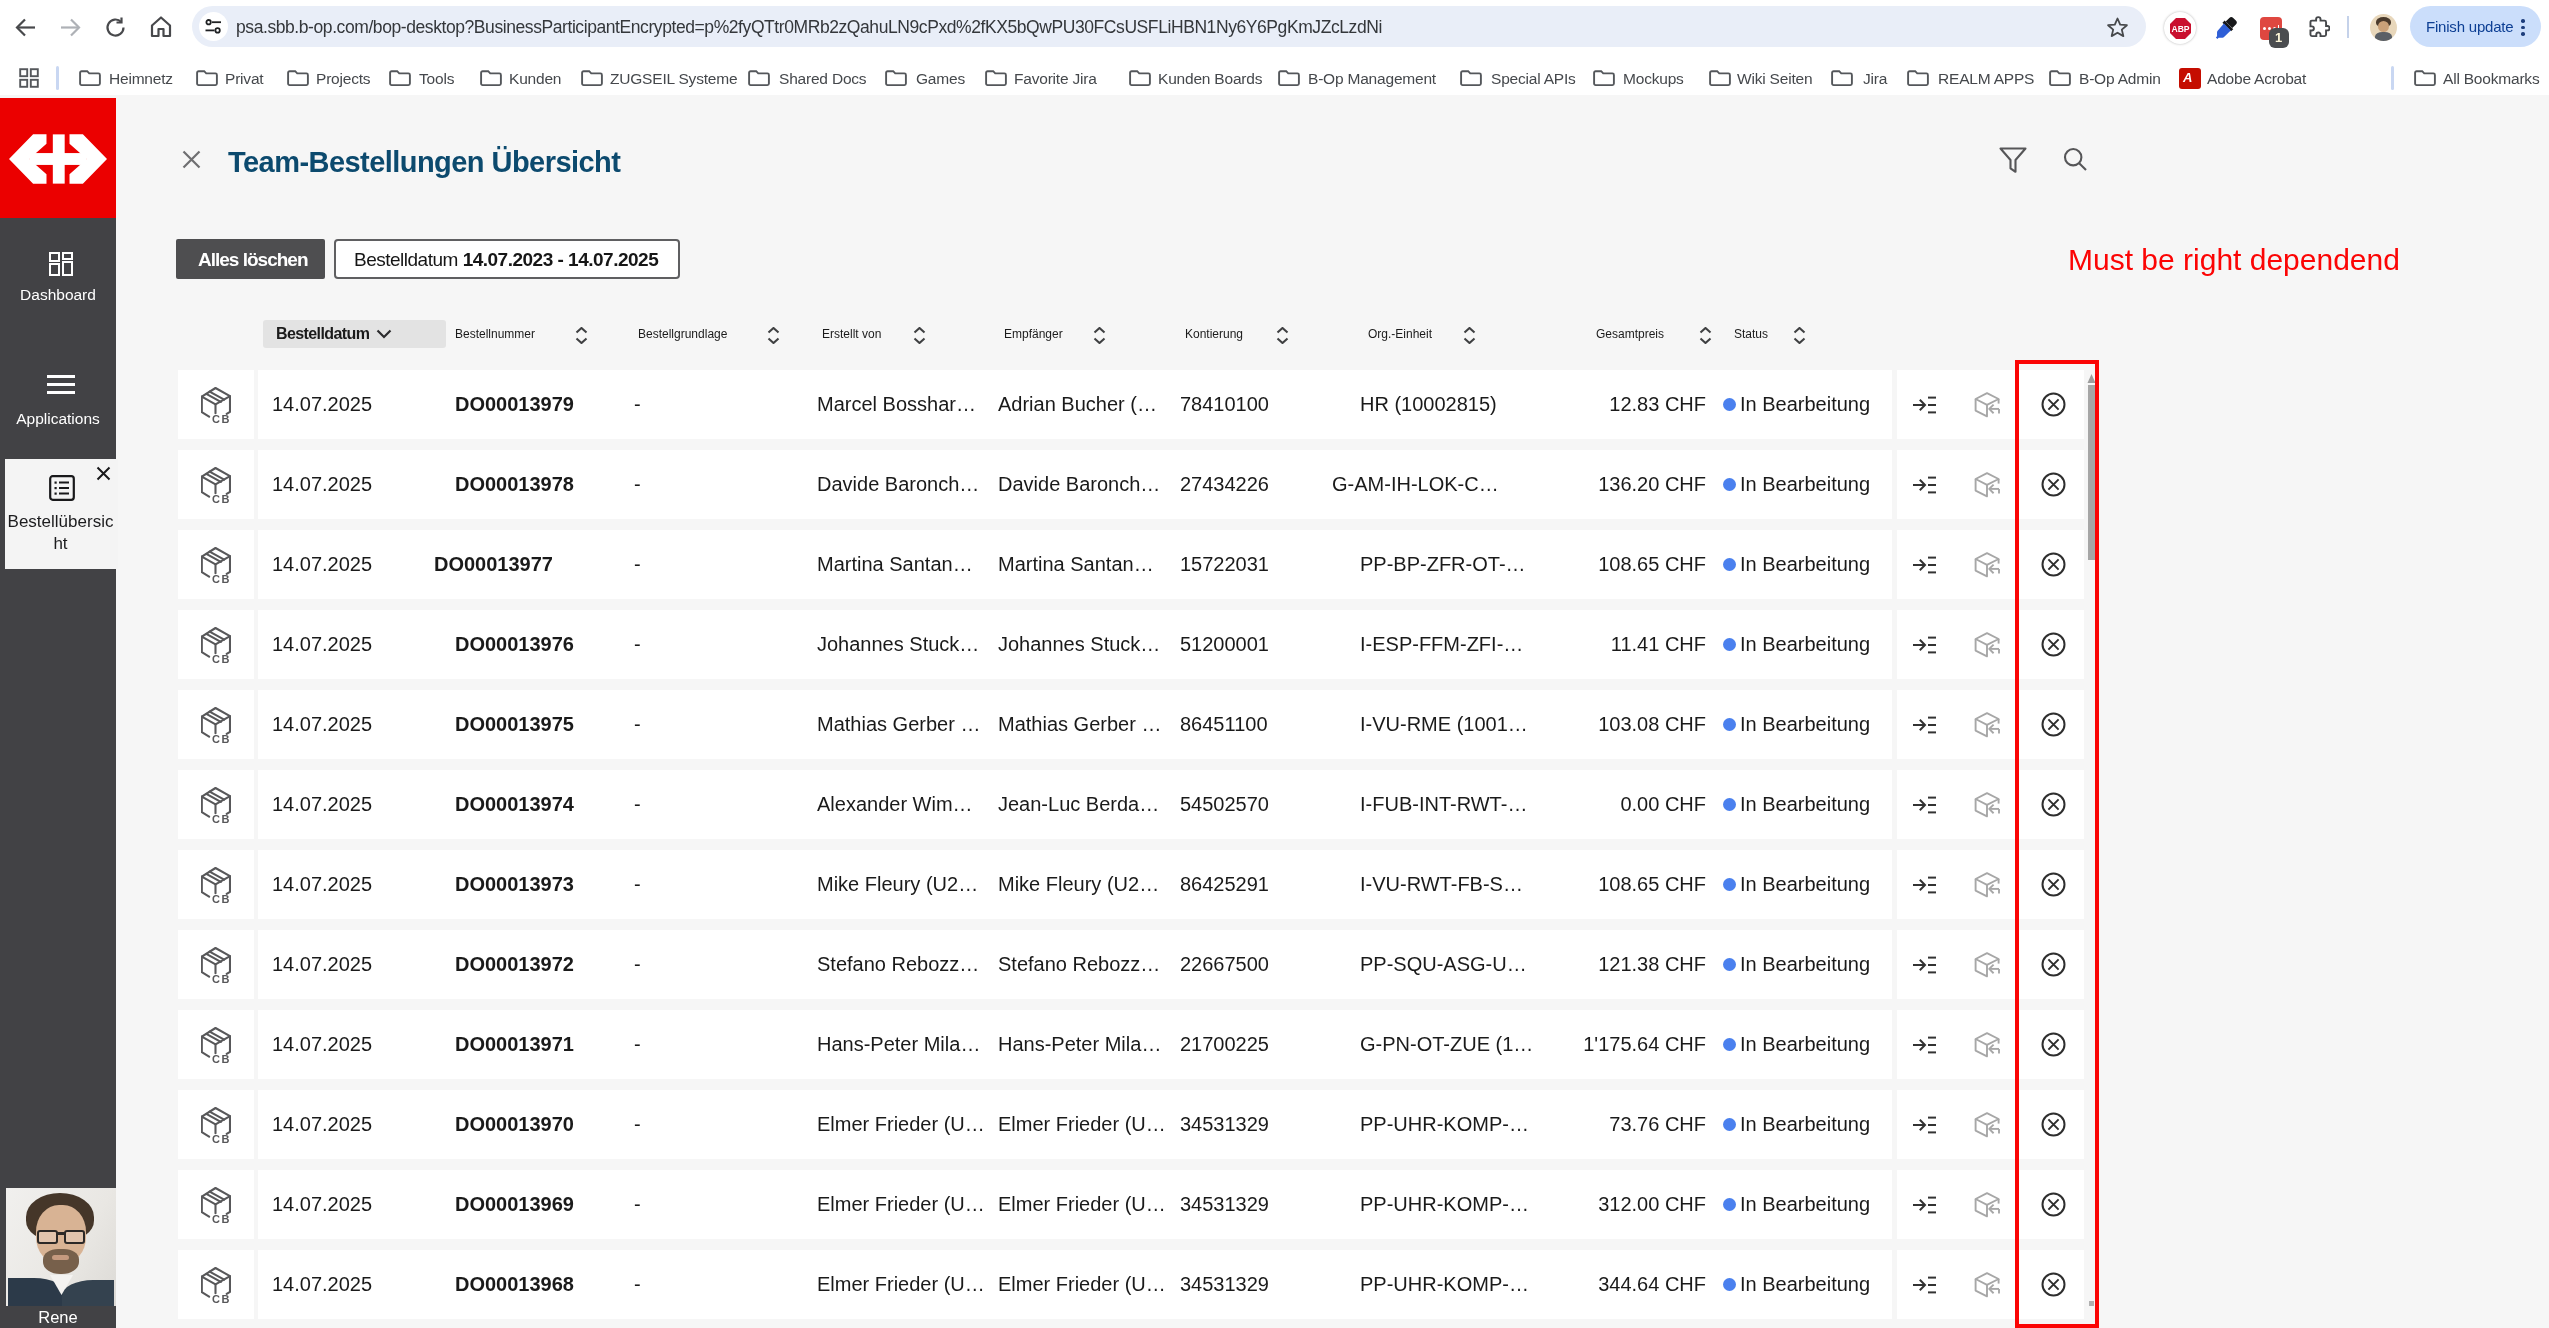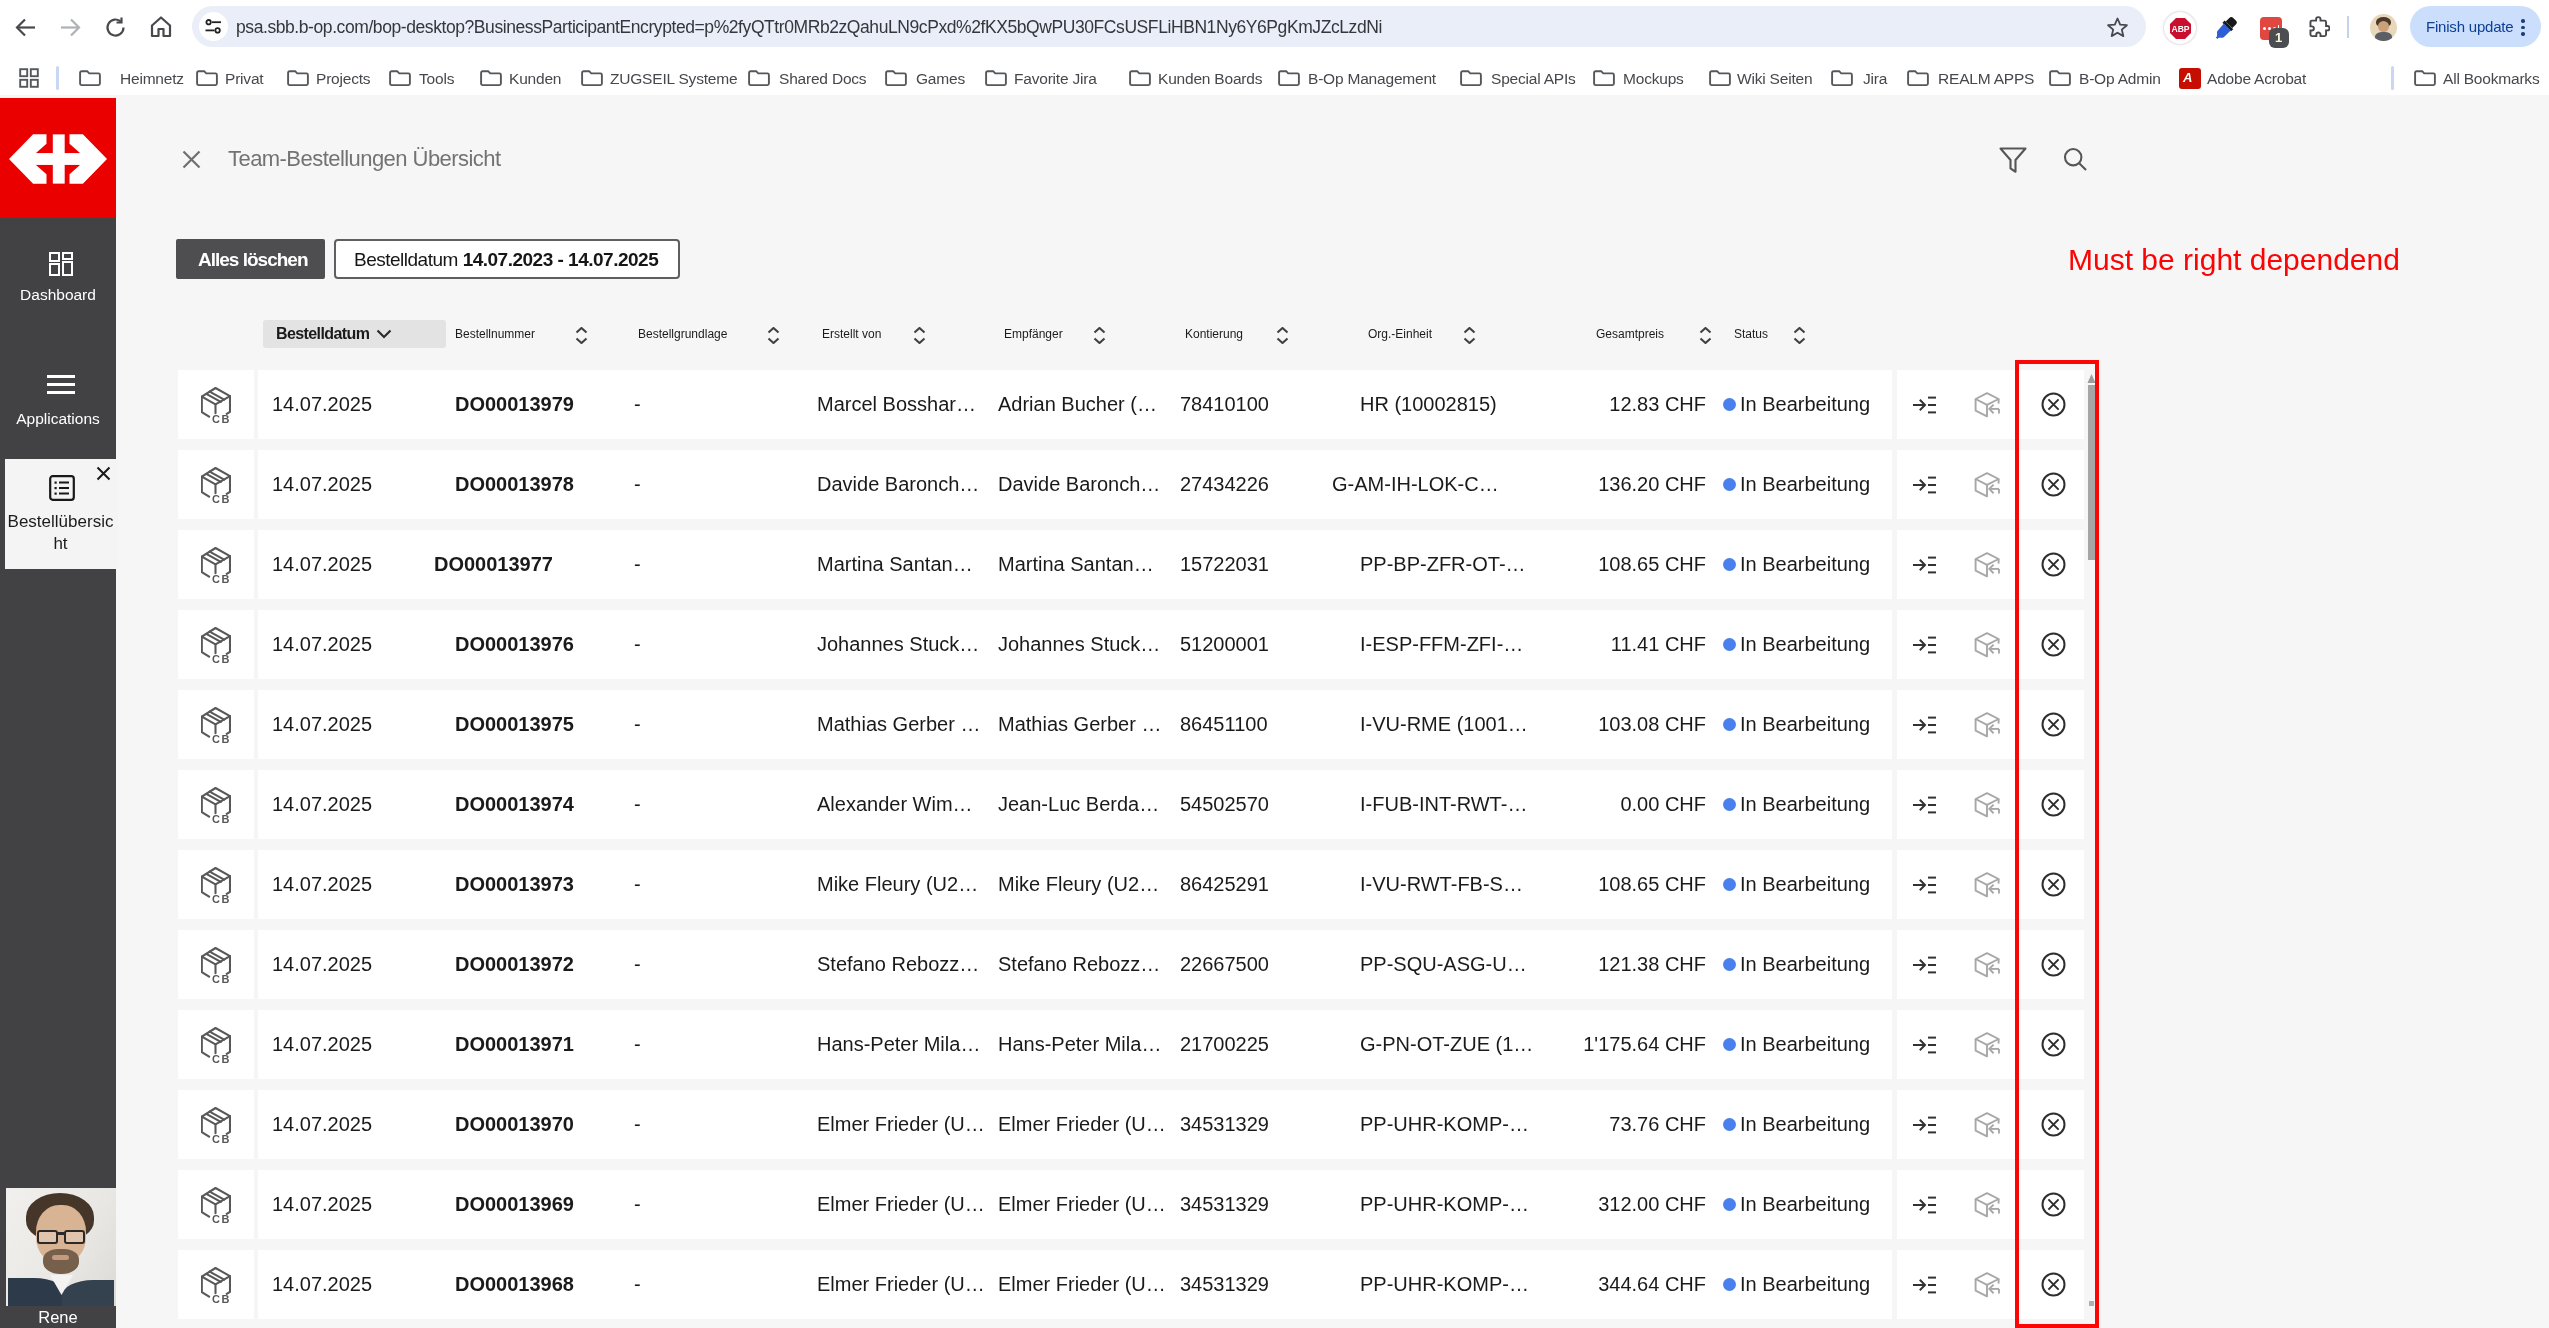--- a/index.html
+++ b/index.html
@@ -101,21 +101,21 @@
       <rect x="1.2" y="1.2" width="7" height="7"></rect>
       <rect x="11.8" y="1.2" width="7" height="7"></rect>
       <rect x="1.2" y="11.8" width="7" height="7"></rect>
       <rect x="11.8" y="11.8" width="7" height="7"></rect>
     </g>
   </svg>
 <div class="abs" style="left:56px;top:66px;width:3px;height:24px;background:#c9d7f2;border-radius:2px"></div>
 <svg style="position:absolute;left:79px;top:68px" width="22" height="20" viewBox="0 0 22 20">
     <path d="M2.6 3.2 H8.2 L10.2 5.4 H19.4 A1.5 1.5 0 0 1 20.9 6.9 V15.6 A1.5 1.5 0 0 1 19.4 17.1 H2.6 A1.5 1.5 0 0 1 1.1 15.6 V4.7 A1.5 1.5 0 0 1 2.6 3.2 Z" fill="none" stroke="#54575b" stroke-width="1.9"></path>
   </svg>
-<div class="bmt" style="left:120px">Heimnetz</div>
+<div class="bmt" style="left:109px">Heimnetz</div>
 <svg style="position:absolute;left:196px;top:68px" width="22" height="20" viewBox="0 0 22 20">
     <path d="M2.6 3.2 H8.2 L10.2 5.4 H19.4 A1.5 1.5 0 0 1 20.9 6.9 V15.6 A1.5 1.5 0 0 1 19.4 17.1 H2.6 A1.5 1.5 0 0 1 1.1 15.6 V4.7 A1.5 1.5 0 0 1 2.6 3.2 Z" fill="none" stroke="#54575b" stroke-width="1.9"></path>
   </svg>
 <div class="bmt" style="left:225px">Privat</div>
 <svg style="position:absolute;left:287px;top:68px" width="22" height="20" viewBox="0 0 22 20">
     <path d="M2.6 3.2 H8.2 L10.2 5.4 H19.4 A1.5 1.5 0 0 1 20.9 6.9 V15.6 A1.5 1.5 0 0 1 19.4 17.1 H2.6 A1.5 1.5 0 0 1 1.1 15.6 V4.7 A1.5 1.5 0 0 1 2.6 3.2 Z" fill="none" stroke="#54575b" stroke-width="1.9"></path>
   </svg>
 <div class="bmt" style="left:316px">Projects</div>
 <svg style="position:absolute;left:389px;top:68px" width="22" height="20" viewBox="0 0 22 20">
     <path d="M2.6 3.2 H8.2 L10.2 5.4 H19.4 A1.5 1.5 0 0 1 20.9 6.9 V15.6 A1.5 1.5 0 0 1 19.4 17.1 H2.6 A1.5 1.5 0 0 1 1.1 15.6 V4.7 A1.5 1.5 0 0 1 2.6 3.2 Z" fill="none" stroke="#54575b" stroke-width="1.9"></path>
@@ -242,21 +242,21 @@
   <div class="abs" style="left:46px;top:67px;width:17px;height:4.5px;border-radius:3px;background:#c59a7f"></div>
   <div class="abs" style="left:2px;top:90px;width:58px;height:28px;background:#2c3a49;border-radius:0 55% 0 0"></div>
   <div class="abs" style="left:56px;top:92px;width:52px;height:26px;background:#34424f;border-radius:60% 0 0 0"></div>
   <div class="abs" style="left:44px;top:87px;width:23px;height:20px;background:#f4f3f1;clip-path:polygon(0 0,100% 0,50% 100%)"></div>
 </div>
 <div class="abs" style="left:0;top:1308px;width:116px;text-align:center;color:#fff;font-size:16.5px">Rene</div>
 
 <svg class="abs" style="left:182px;top:150px" width="19" height="19" viewBox="0 0 19 19">
     <path d="M1.5 1.5 L17.5 17.5 M17.5 1.5 L1.5 17.5" stroke="#6f6f71" stroke-width="2.2"></path>
   </svg>
-<div class="abs" style="left:228px;top:146px;font-size:22px;font-weight:normal;color:#737373;letter-spacing:-0.55px">Team-Bestellungen Übersicht</div>
+<div class="abs" style="left:228px;top:146px;font-size:29px;font-weight:bold;color:#0c4a6e;letter-spacing:-0.55px">Team-Bestellungen Übersicht</div>
 <svg class="abs" style="left:1999px;top:147px" width="28" height="27" viewBox="0 0 28 27">
     <path d="M1.5 1.5 H26.5 L16.5 13 V24.8 L11.5 21.3 V13 Z" fill="none" stroke="#565658" stroke-width="2.1" stroke-linejoin="round"></path>
   </svg>
 <svg class="abs" style="left:2063px;top:147px" width="25" height="25" viewBox="0 0 25 25">
     <circle cx="10.2" cy="10.2" r="8.2" fill="none" stroke="#565658" stroke-width="2.1"></circle>
     <path d="M16.2 16.2 L23 23" stroke="#565658" stroke-width="2.1"></path>
   </svg>
 
 <div class="abs" style="left:176px;top:239px;width:149px;height:40px;background:#4e4e50;border-radius:2px"></div>
 <div class="abs" style="left:198px;top:249px;font-size:19px;font-weight:bold;color:#fff;letter-spacing:-1px">Alles löschen</div>

